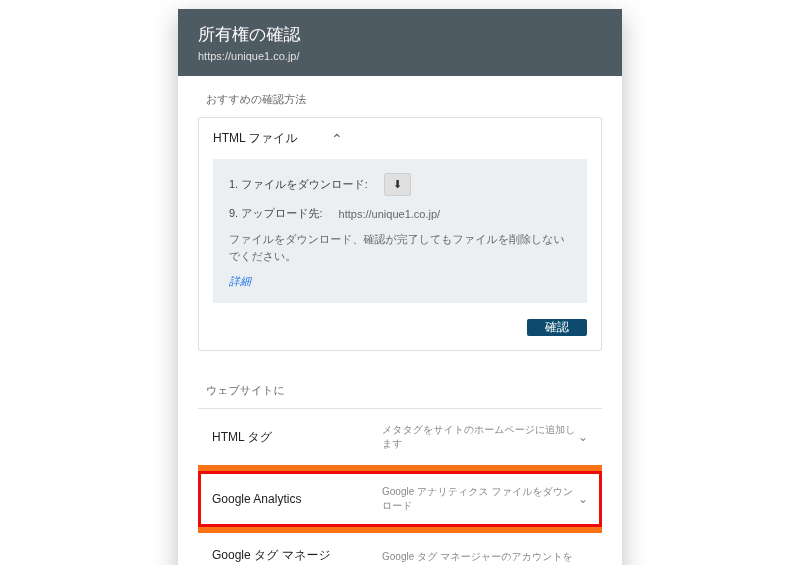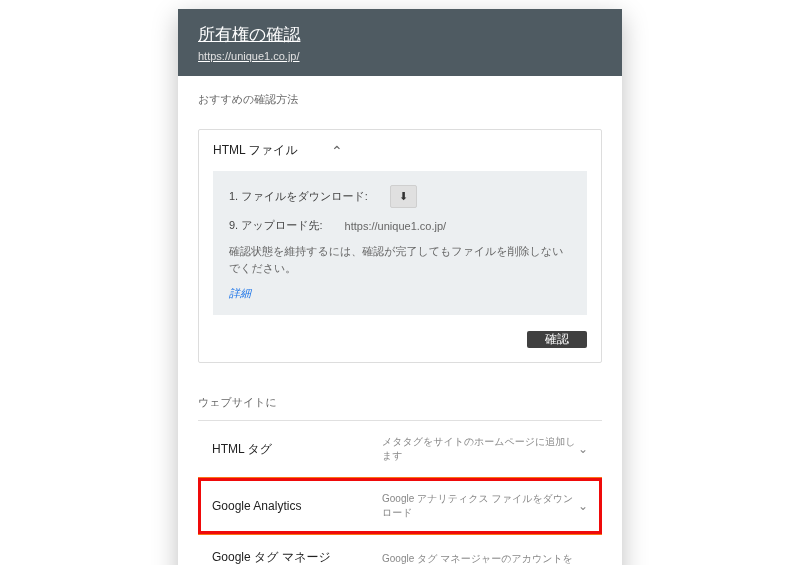--- a/index.html
+++ b/index.html
@@ -1,36 +1,36 @@
 <!DOCTYPE html>
 <html><head>
   <meta charset="utf-8">
   <style>
     * { margin:0; padding:0; box-sizing:border-box; font-family:"Helvetica Neue",Arial,"Hiragino Kaku Gothic ProN","Hiragino Sans",Meiryo,sans-serif; }
     body { background:#fff; width:786px; height:565px; position:relative; }
     .dialog { position:absolute; left:178px; top:9px; width:444px; background:#fff; box-shadow:0 8px 24px rgba(0,0,0,0.25); }
-    .dlg-head { background:#4f5b62; color:#fff; padding:14px 20px 14px 20px;text-decoration:underline; }
+    .dlg-head { background:#4f5b62; color:#fff; padding:14px 20px 14px 20px; }
     .dlg-title { font-size:17px; font-weight:500; }
     .dlg-sub { font-size:11px; color:#e0e0e0; margin-top:4px; }
-    .sec-label { font-size:11px; color:#666; padding:16px 20px 10px; }
-    .card { margin:12px 20px 16px; border:1px solid #ddd; border-radius:2px; }
+    .sec-label { font-size:11px; color:#666; padding:16px 20px 10px;margin-left:8px; }
+    .card { margin:0 20px 16px; border:1px solid #ddd; border-radius:2px; }
     .card-top { display:flex; align-items:center; padding:12px 14px; }
     .ct-title { font-size:12px; color:#222; width:112px; }
     .ct-desc { font-size:11px; color:#666; flex:1; line-height:1.4; }
     .chev { color:#666; font-size:14px; padding:0 6px; cursor:pointer; }
     .card-body { margin:0 14px 14px; padding:14px 16px 14px; background:#eceff1; font-size:11px; color:#444; }
-    .step { margin-bottom:10px; display:flex; align-items:center; gap:22px; }
+    .step { margin-bottom:10px; display:flex; align-items:center; gap:16px; }
     .dl-btn { display:inline-flex; align-items:center; gap:4px; background:#e0e0e0; border:1px solid #cfcfcf; padding:4px 8px; border-radius:2px; font-size:11px; color:#333; cursor:pointer; }
     .step2 a { color:#666; text-decoration:none; }
     .note { color:#666; margin-top:8px; line-height:1.5; }
     .detail { color:#1a73e8; margin-top:10px; cursor:pointer;font-style:italic; }
     .verify-row { text-align:right; padding:0 14px 14px; }
-    .verify-btn { background:#404040; color:#fff; border:none; padding:0 18px; font-size:12px; border-radius:2px; cursor:pointer; }
+    .verify-btn { background:#0c4a6e; color:#fff; border:none; padding:0 18px; font-size:12px; border-radius:2px; cursor:pointer; }
     .acc-list { margin:0 20px; border-top:1px solid #e0e0e0; }
-    .acc-row { display:flex; align-items:center; padding:14px 14px; border-bottom:1px solid #f97316; cursor:pointer; position:relative; }
+    .acc-row { display:flex; align-items:center; padding:14px 14px; border-bottom:6px solid #f97316; cursor:pointer; position:relative; }
     .acc-title { font-size:12px; color:#222; width:126px; }
     .acc-desc { font-size:10px; color:#888; flex:1; line-height:1.4;margin-left:44px; }
     .acc-chev { color:#888; font-size:12px; }
     .hl { position:absolute; inset:0; border:3px solid #ef0a0a; pointer-events:none; }
   </style>
 </head>
 <body>
 
 <div class="dialog">
 
@@ -50,21 +50,21 @@
       <div class="step">
         <span>1. ファイルをダウンロード:</span>
         <span class="dl-btn">
           <span>⬇</span>
         </span>
       </div>
       <div class="step step2">
         <span>9. アップロード先:</span>
         <a>https://unique1.co.jp/</a>
       </div>
-      <div class="note">確認状態を維持するには、確認が完了してもファイルを削除しないでください。</div>
+      <div class="note">ファイルをダウンロード、確認が完了してもファイルを削除しないでください。</div>
       <div class="detail">詳細</div>
     </div>
     <div class="verify-row">
       <button class="verify-btn">確認</button>
     </div>
   </div>
 
   <div class="sec-label">ウェブサイトに</div>
 
   <div class="acc-list" id="acc-list">

